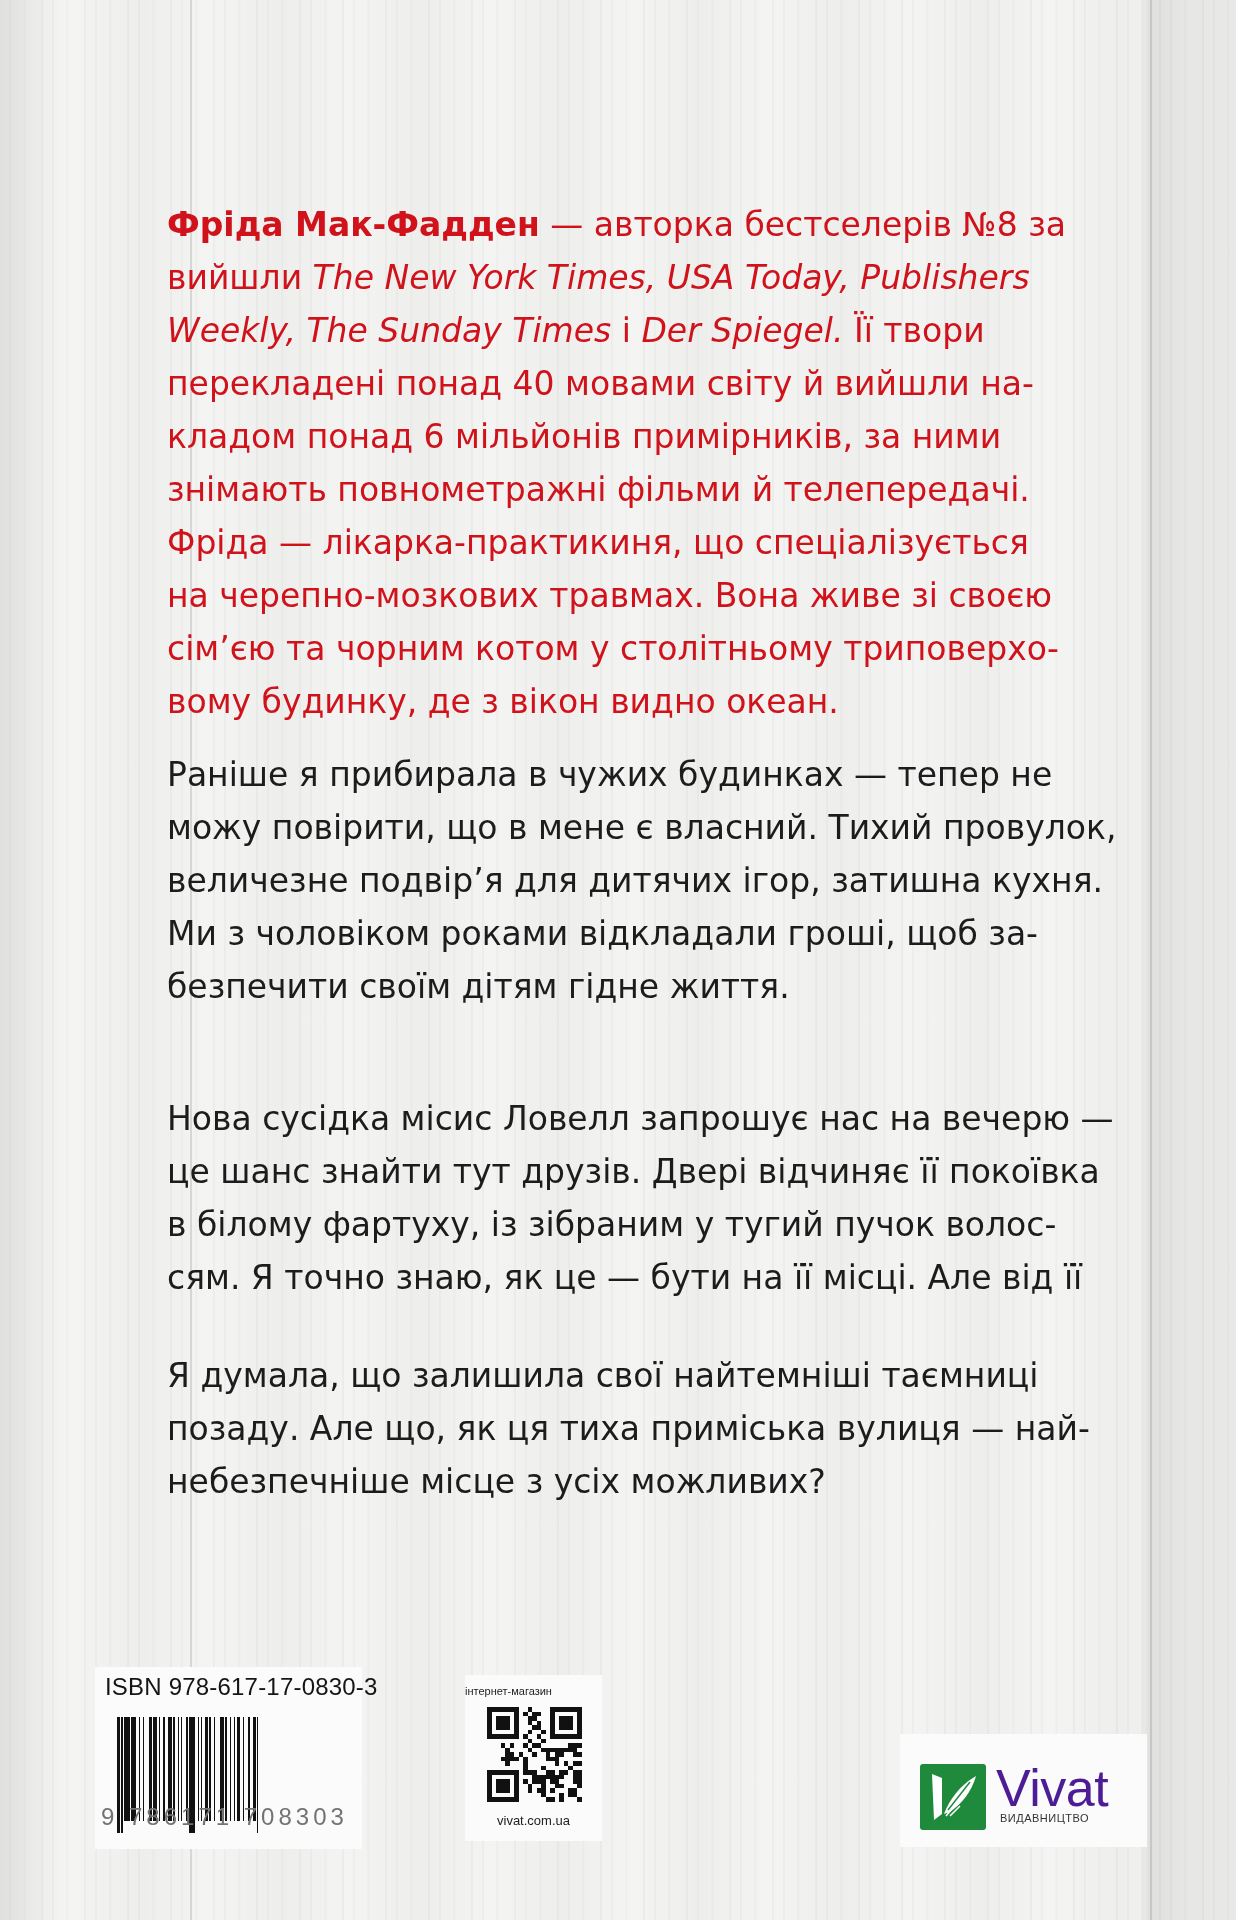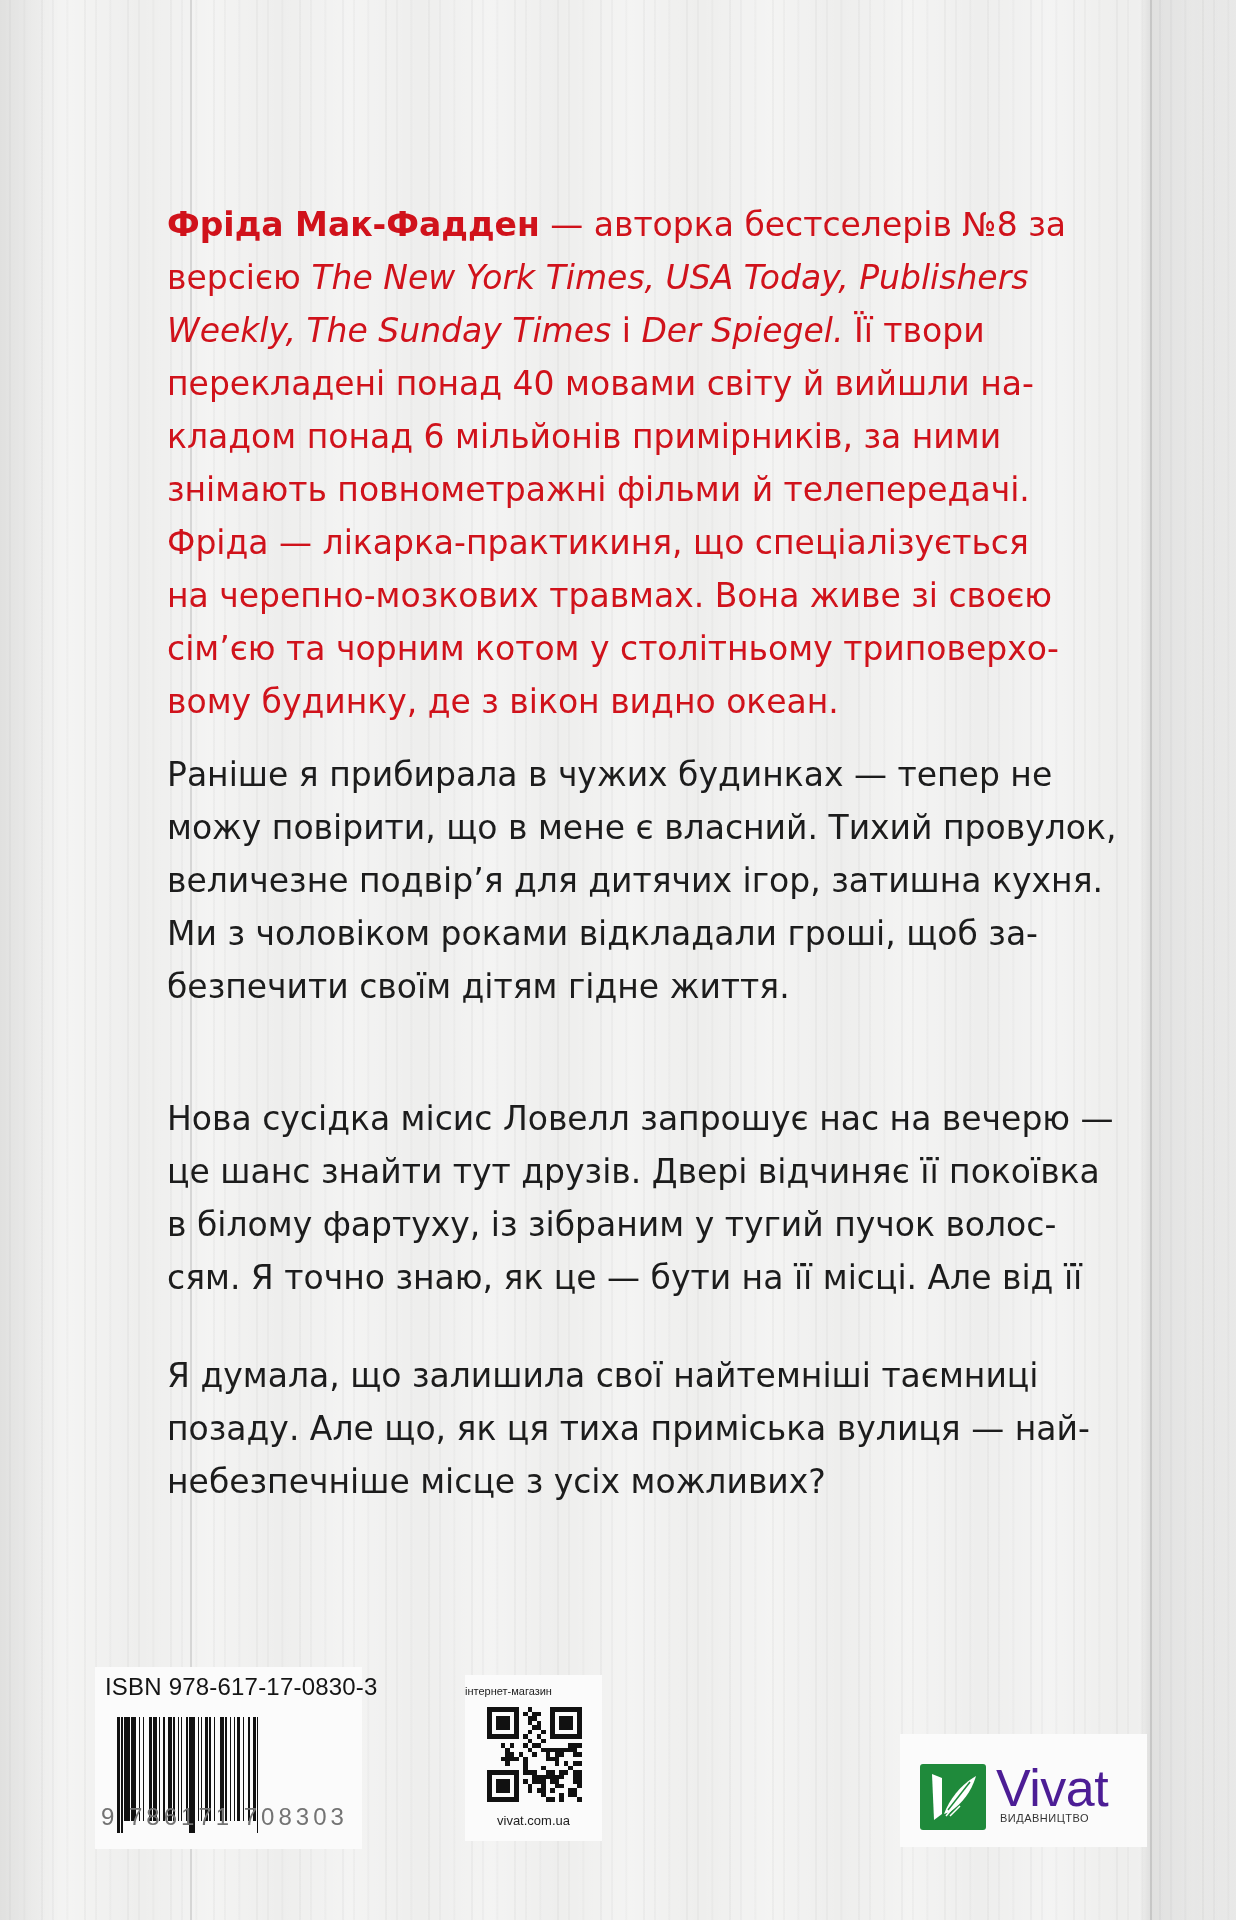--- a/index.html
+++ b/index.html
@@ -96,21 +96,21 @@
   </style>
 </head>
 <body>
 
 <div class="bg"></div>
 <div class="seam" style="left:190px"></div>
 <div class="seam" style="left:1150px"></div>
 
 <div class="text-block bio">
   <span class="line"><span class="name">Фріда Мак-Фадден</span><span> — авторка бестселерів №8 за</span></span>
-  <span class="line"><span>версією </span><i>The New York Times, USA Today, Publishers</i></span>
+  <span class="line"><span>вийшли </span><i>The New York Times, USA Today, Publishers</i></span>
   <span class="line"><i>Weekly, The Sunday Times</i><span> і </span><i>Der Spiegel.</i><span> Її твори</span></span>
   <span class="line">перекладені понад 40 мовами світу й вийшли на-</span>
   <span class="line">кладом понад 6 мільйонів примірників, за ними</span>
   <span class="line">знімають повнометражні фільми й телепередачі.</span>
   <span class="line">Фріда — лікарка-практикиня, що спеціалізується</span>
   <span class="line">на черепно-мозкових травмах. Вона живе зі своєю</span>
   <span class="line">сім’єю та чорним котом у столітньому триповерхо-</span>
   <span class="line">вому будинку, де з вікон видно океан.</span>
 </div>
 

